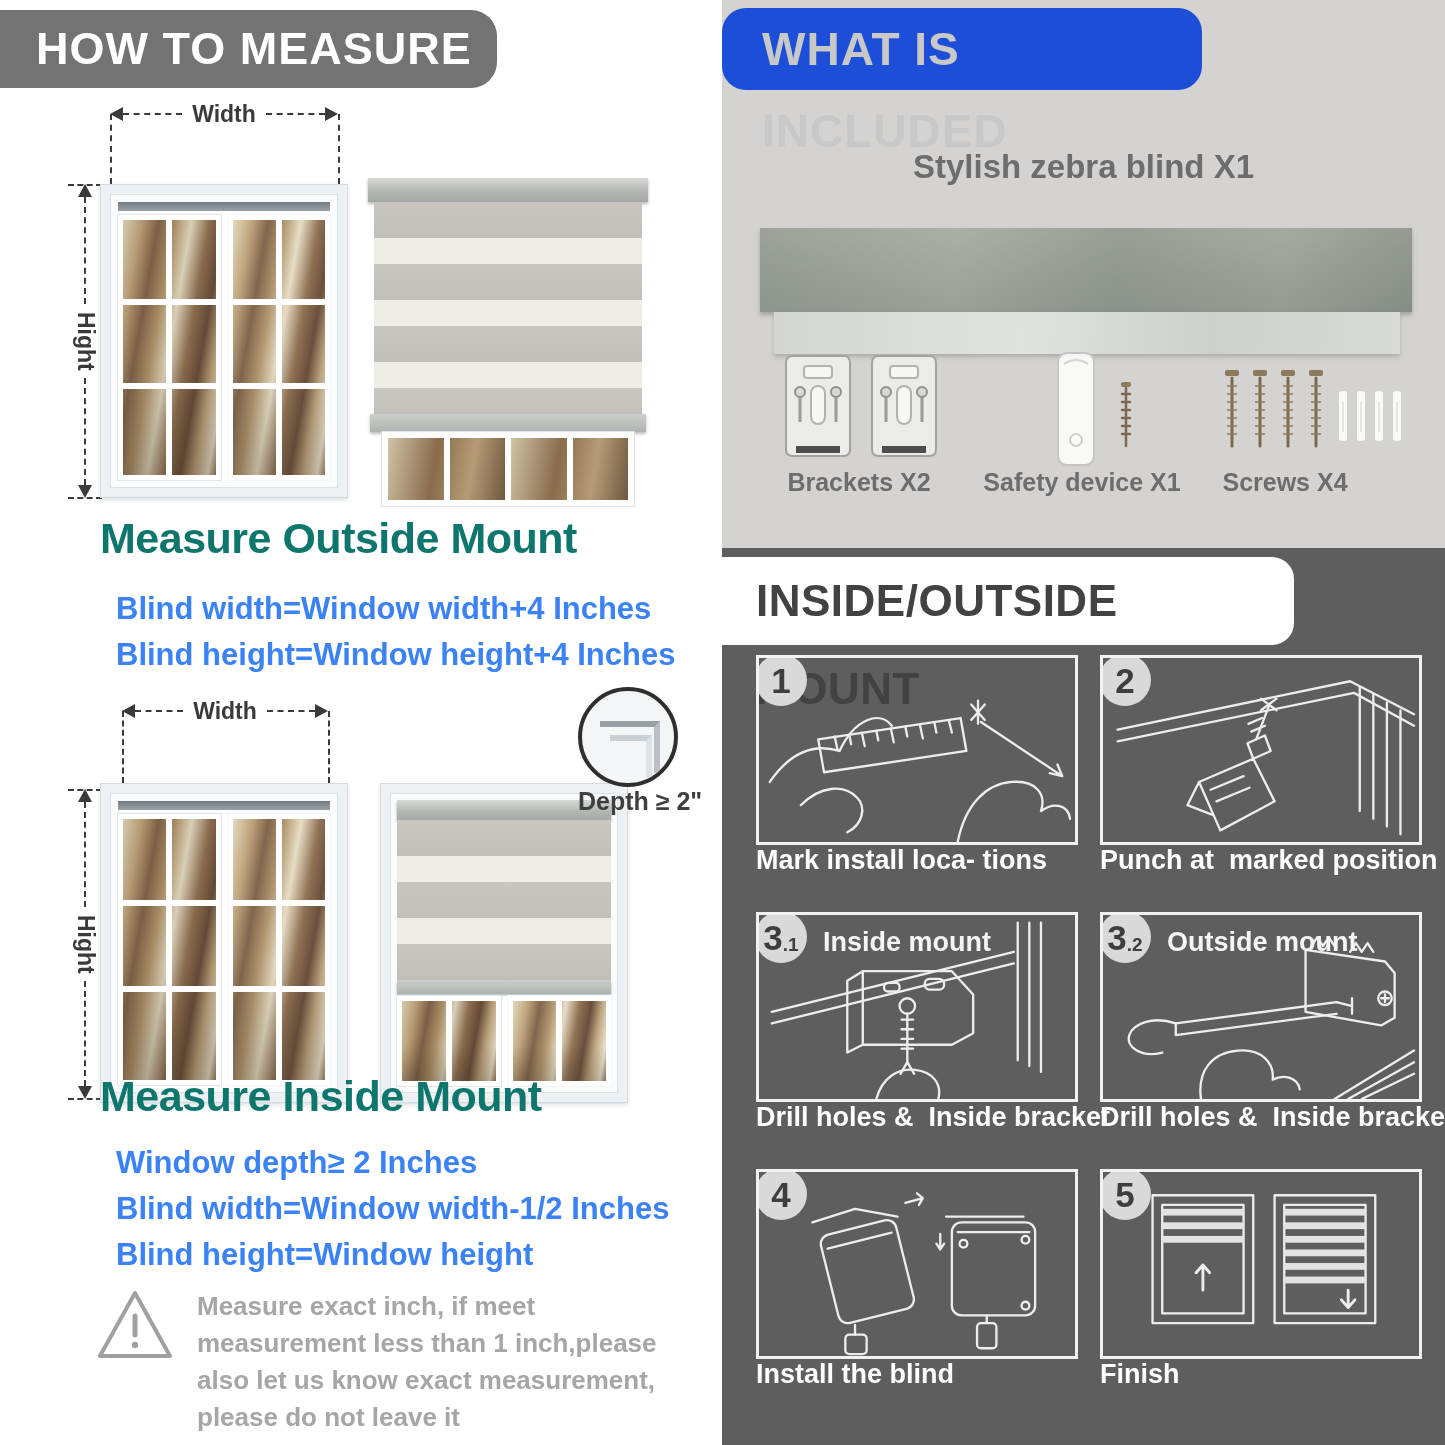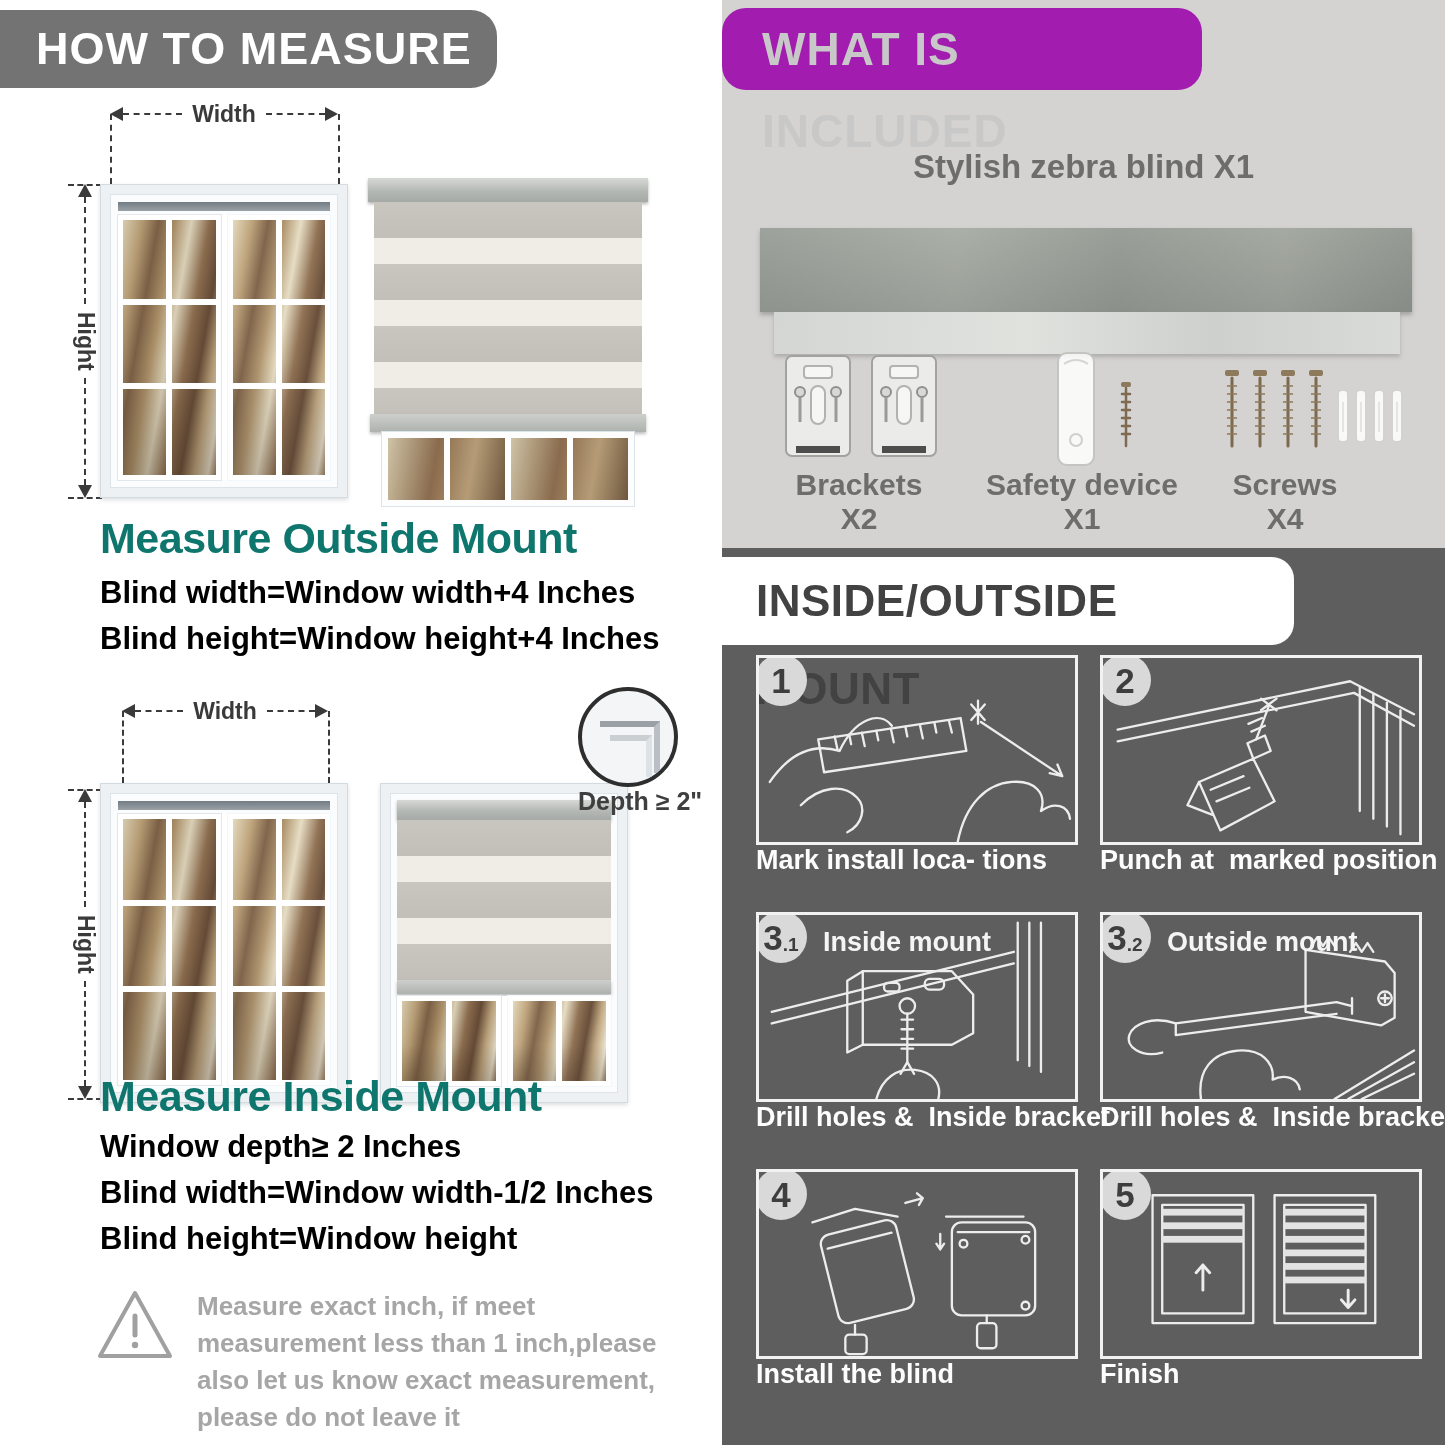--- a/index.html
+++ b/index.html
@@ -56,42 +56,42 @@
   .botrail{background:linear-gradient(#cccfcb,#aeb2ae);height:18px;box-shadow:0 2px 3px rgba(90,90,90,.4);}
   .underwin{background:#fff;border:6px solid #fdfdfd;outline:1px solid #dde4e9;display:flex;gap:6px;}
   .upane{flex:1;position:relative;background:linear-gradient(100deg,#cfc3a6,#8a6b4d 40%,#b59c76 70%,#6f573f);}
 
   .magnifier{position:absolute;width:92px;height:92px;border-radius:50%;border:4px solid #2e2e2e;
              background:#f4f5f6;overflow:hidden;z-index:5;}
   .corner{position:absolute;border-top:6px solid #9aa0a5;border-right:6px solid #b9bfc4;}
   .depth-label{position:absolute;color:#3f3f3f;font-weight:bold;font-size:25px;z-index:5;}
 
   .mheading{position:absolute;left:100px;color:#0f766e;font-weight:bold;font-size:43px;margin:0;letter-spacing:-0.5px;}
-  .eq{position:absolute;left:100px;color:#000000;font-weight:bold;font-size:31px;line-height:46px;margin:0;}
+  .eq{position:absolute;left:100px;color:#3b82f6;font-weight:bold;font-size:31px;line-height:46px;margin:16px;}
 
   .warn{position:absolute;left:95px;top:1288px;display:flex;gap:22px;align-items:flex-start;}
   .warn-text{color:#a6a6a6;font-weight:bold;font-size:26px;line-height:37px;width:462px;}
 
   
   .right{position:absolute;left:722px;top:0;width:723px;height:1445px;}
   .rtop{position:absolute;left:0;top:0;width:723px;height:548px;background:#d4d3d1;}
-  .includebox{position:absolute;left:0;top:8px;width:480px;height:82px;background:#a21caf;border-radius:24px;
+  .includebox{position:absolute;left:0;top:8px;width:480px;height:82px;background:#1d4ed8;border-radius:24px;
               color:#c8c8c8;font-weight:bold;font-size:46px;line-height:82px;padding-left:40px;
               box-sizing:border-box;letter-spacing:1px;}
   .stylish{position:absolute;left:0;top:148px;width:100%;text-align:center;color:#6d6d6d;
            font-weight:bold;font-size:33px;}
   .rail-main{position:absolute;left:38px;top:228px;width:652px;height:84px;
              background:linear-gradient(92deg,#c3c7c2,#d4d7d2 30%,#bfc3be 55%,#cdd0cb 80%,#b9bdb8),
                         linear-gradient(#cdd0cc,#b9bdb9);
              background-blend-mode:multiply;box-shadow:0 3px 4px rgba(120,120,120,.5);}
   .rail-sub{position:absolute;left:52px;top:312px;width:626px;height:42px;
             background:linear-gradient(92deg,#d3d6d2,#e0e2de 40%,#cdd0cc 70%,#d8dbd7);
             box-shadow:0 3px 4px rgba(120,120,120,.4);}
   .acc{position:absolute;top:350px;}
-  .acc-label{position:absolute;top:468px;color:#6d6d6d;font-weight:bold;font-size:30px;text-align:center;}
+  .acc-label{position:absolute;top:468px;color:#6d6d6d;font-weight:bold;font-size:25px;text-align:center;}
 
   .rbottom{position:absolute;left:0;top:548px;width:723px;height:897px;background:#5e5e5e;}
   .mountbox{position:absolute;left:0;top:9px;width:572px;height:88px;background:#fff;border-radius:0 22px 22px 0;
             color:#424242;font-weight:bold;font-size:44px;line-height:88px;padding-left:34px;
             box-sizing:border-box;letter-spacing:.5px;}
   .steps{position:absolute;left:34px;top:107px;display:grid;grid-template-columns:322px 322px;
          column-gap:22px;row-gap:36px;}
   .panel{position:relative;width:322px;height:190px;border:3px solid #f2f2f2;box-sizing:border-box;overflow:hidden;}
   .badge{position:absolute;left:-4px;top:-4px;width:52px;height:52px;border-radius:50%;background:#d9d9d9;
          display:flex;align-items:center;justify-content:center;color:#3e3e3e;font-weight:bold;}

